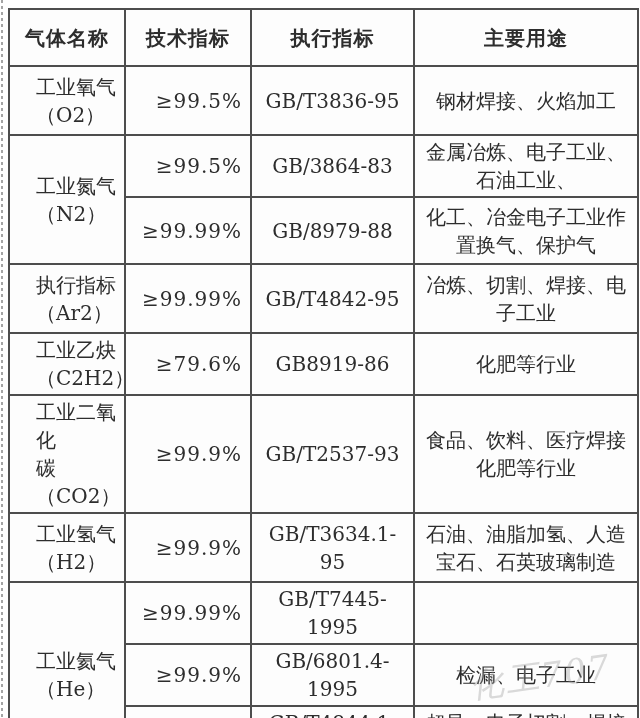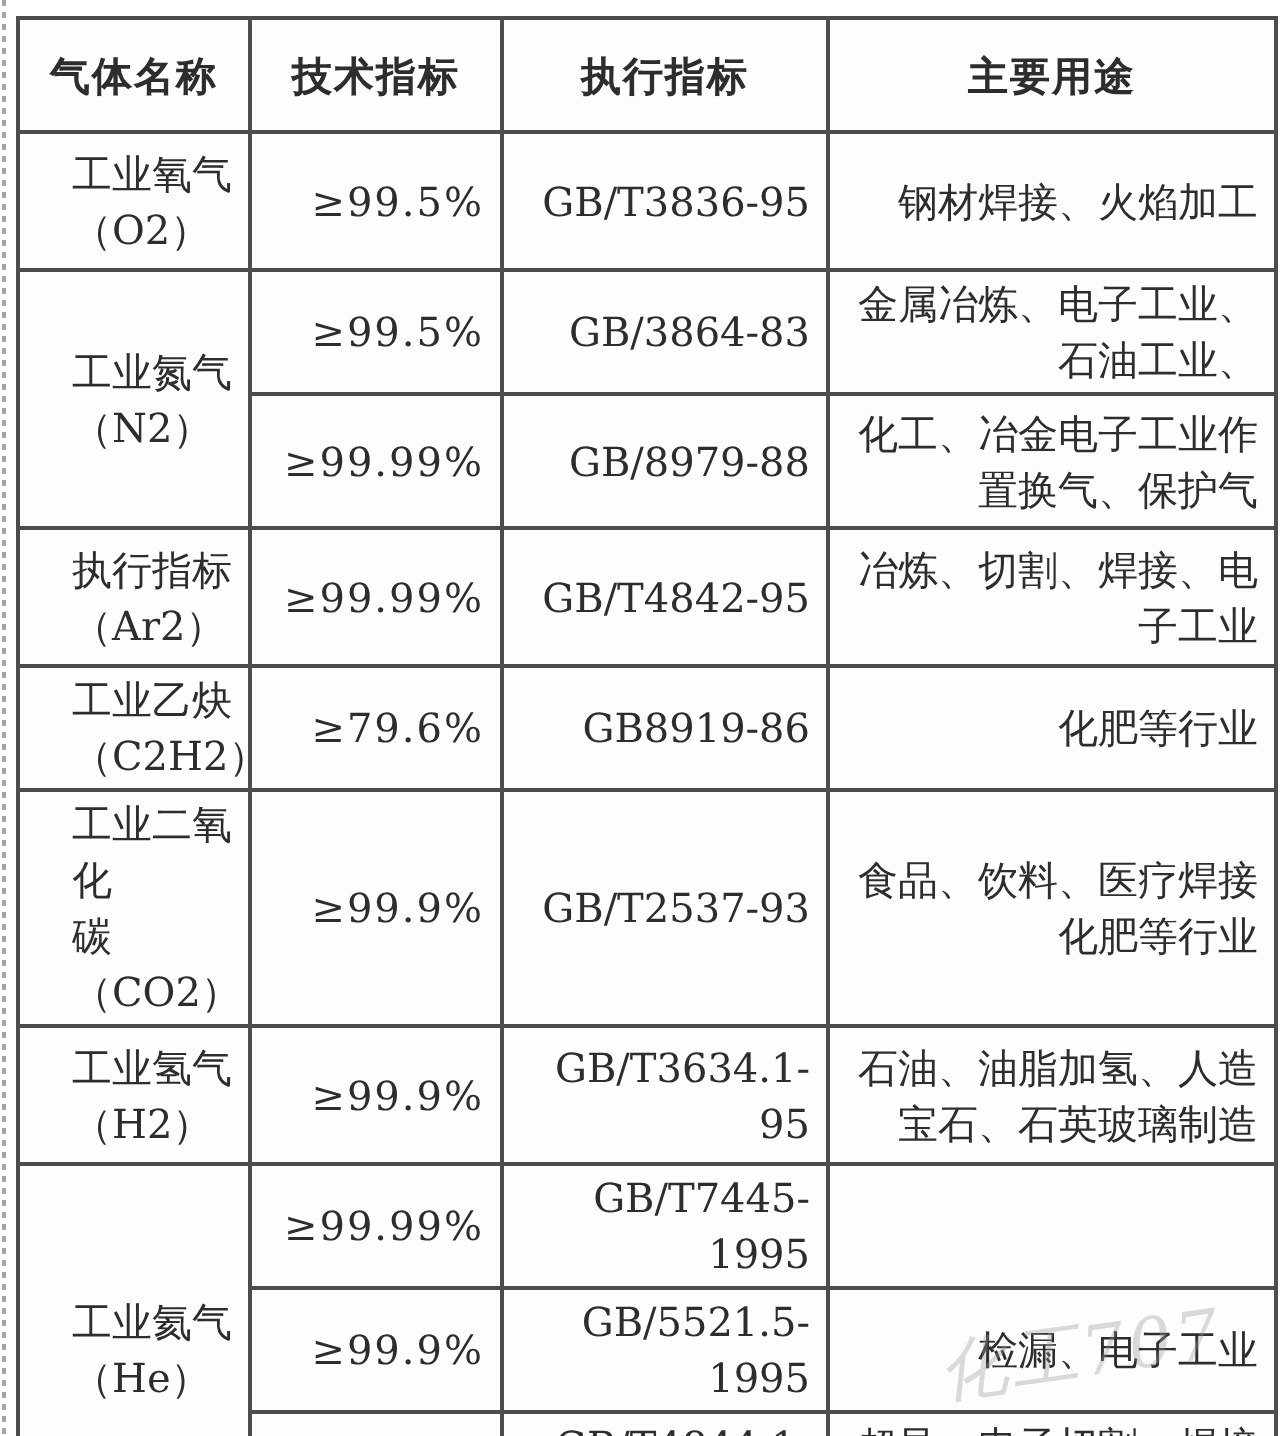--- a/index.html
+++ b/index.html
@@ -49,22 +49,22 @@
     font-weight: bold;
     text-align: center;
     letter-spacing: 1px;
   }
   td.name-cell {
     white-space: pre-line;
     text-align: left;
     padding-left: 26px;
   }
   td.spec-cell { text-align: right; letter-spacing: 1px; }
-  td.std-cell  { text-align: right; white-space: pre-line; }
-  td.uses-cell { text-align: right; white-space: pre-line; }
+  td.std-cell  { text-align: center; white-space: pre-line; }
+  td.uses-cell { text-align: center; white-space: pre-line; }
   .watermark {
     position: absolute;
     right: 28px;
     bottom: 18px;
     font-size: 34px;
     font-style: italic;
     color: rgba(150,150,150,0.35);
     transform: rotate(-8deg);
     pointer-events: none;
     letter-spacing: 2px;
@@ -150,21 +150,21 @@
 
   <tr style="height:61px;">
     <td class="name-cell" rowspan="3">工业氦气
 （He）</td>
     <td class="spec-cell">≥99.99%</td>
     <td class="std-cell">GB/T7445-1995</td>
     <td class="uses-cell"></td>
   </tr>
   <tr style="height:62px;">
     <td class="spec-cell">≥99.9%</td>
-    <td class="std-cell">GB/5521.5-1995</td>
+    <td class="std-cell">GB/6801.4-1995</td>
     <td class="uses-cell">检漏、电子工业</td>
   </tr>
   <tr style="height:55px;">
     <td class="spec-cell">≥99.99%</td>
     <td class="std-cell">GB/T4844.1-
 1995</td>
     <td class="uses-cell">超导、电子切割、焊接
 、化工等广泛使用</td>
   </tr>
 </tbody>

